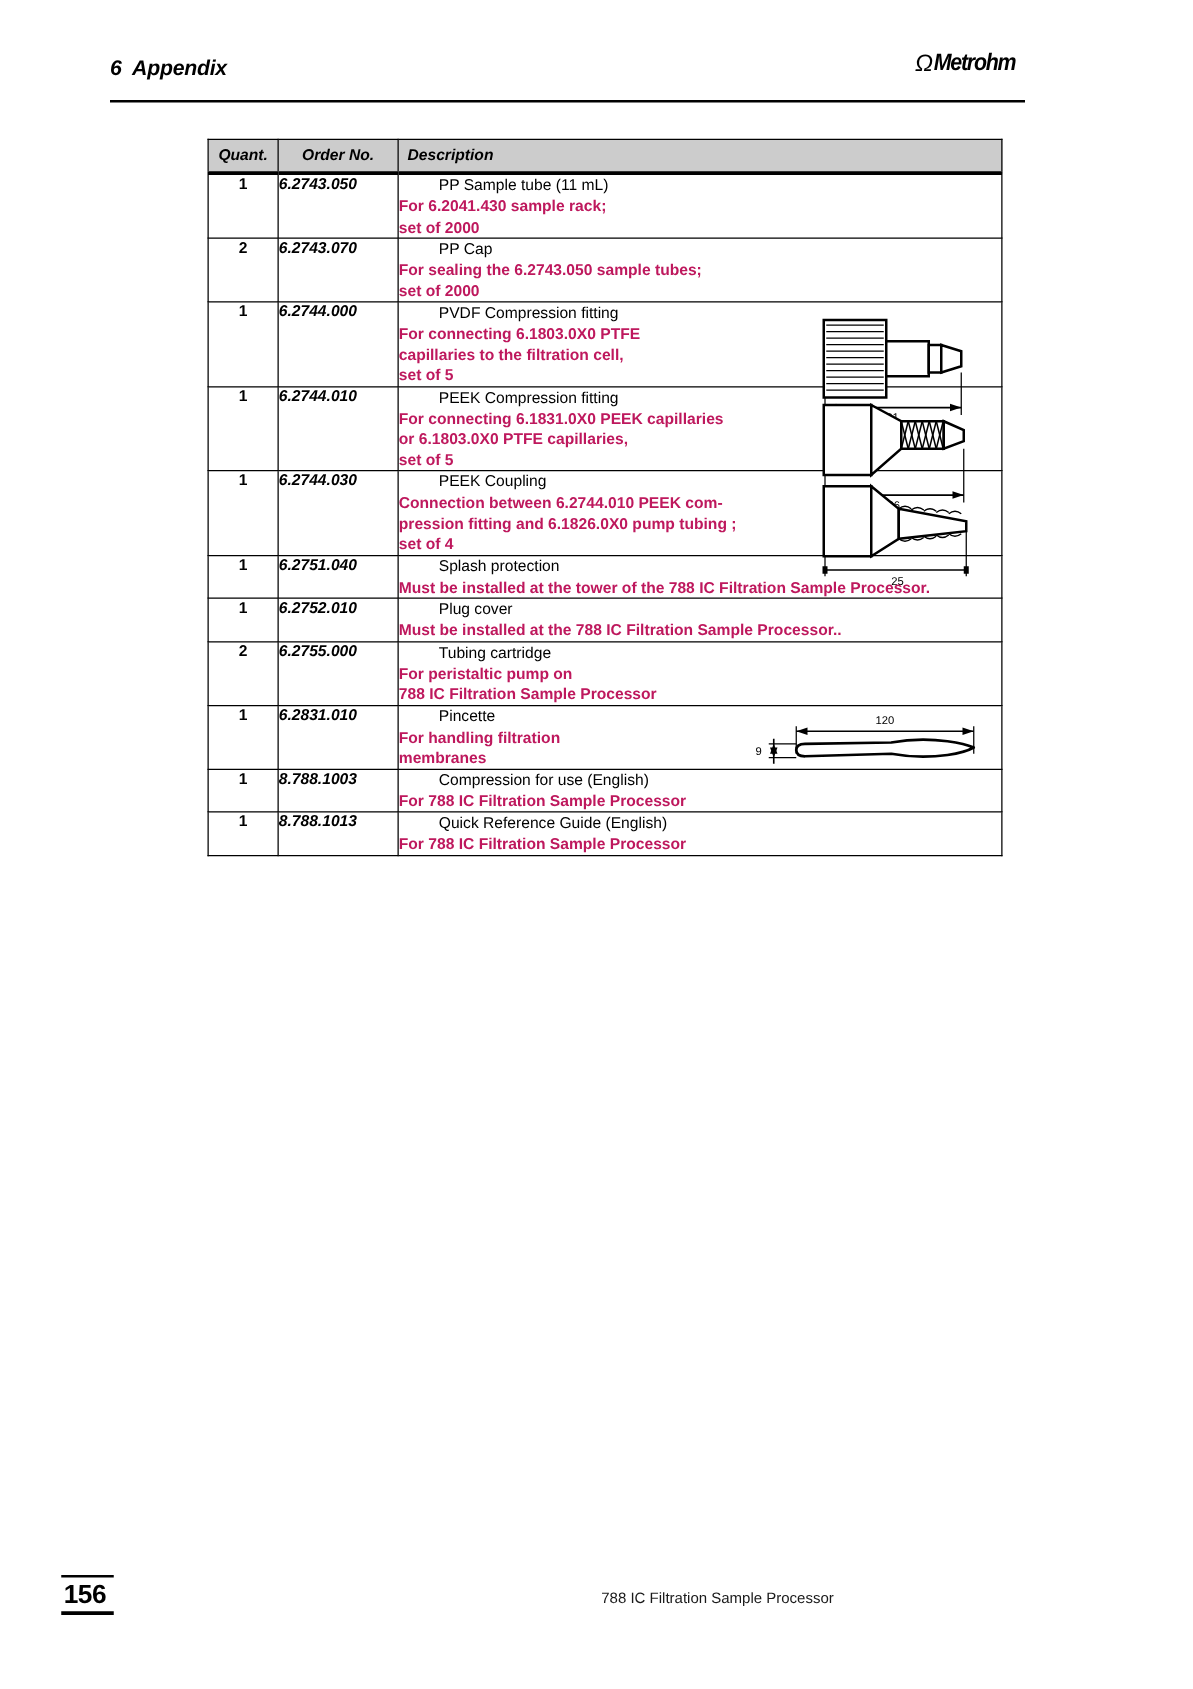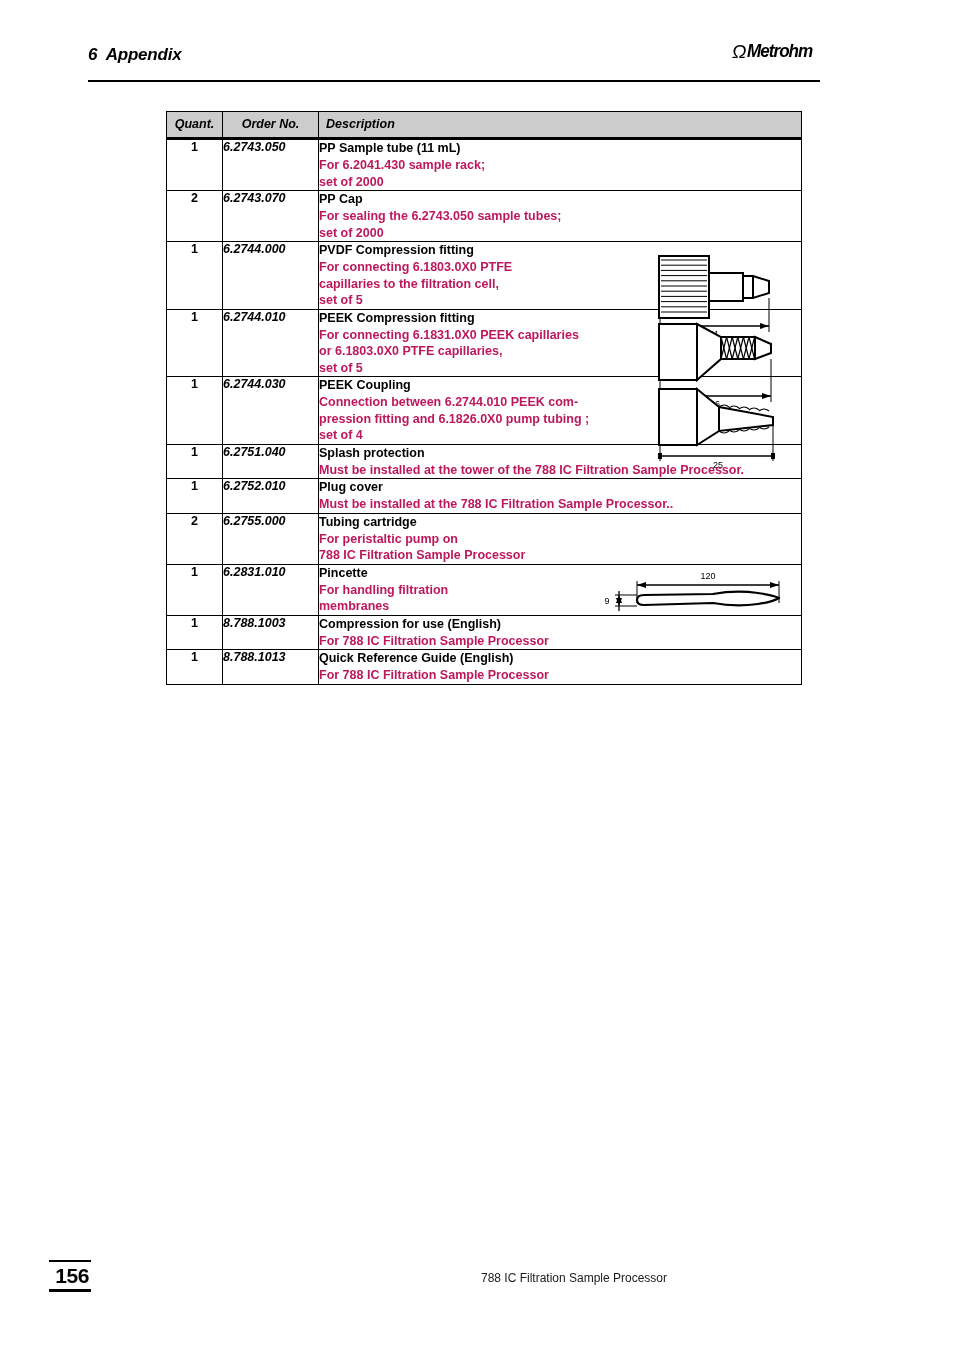--- a/index.html
+++ b/index.html
@@ -114,23 +114,24 @@
     padding: 9px 6px 0 6px;
     white-space: nowrap;
     font-style: italic;
   }
   .cell-desc {
     padding: 8px 8px 10px 9px;
     position: relative;
   }
   .desc-title {
     font-size: 12.5px;
-    font-weight: bold;
+    font-weight: normal;
     line-height: 16px;
     margin-bottom: 1px;
+    margin-left: 32px;
   }
   .desc-line {
     font-size: 12.5px;
     font-weight: bold;
     line-height: 16.5px;
     color: #be185d;
   }
   .desc-body { max-width: 330px; }
   .desc-body.wide { max-width: 470px; }
 
@@ -155,21 +156,21 @@
     height: 60px;
   }
   .page-number-box {
     position: absolute;
     left: 49px;
     top: 0;
     border-top: 2px solid #000;
     border-bottom: 3px solid #000;
     padding: 3px 2px 2px 2px;
     min-width: 38px;
-    text-align: right;
+    text-align: left;
   }
   .page-number {
     font-size: 21px;
     font-weight: bold;
     line-height: 22px;
     letter-spacing: -0.4px;
   }
   .footer-doc-title {
     position: absolute;
     left: 0;

